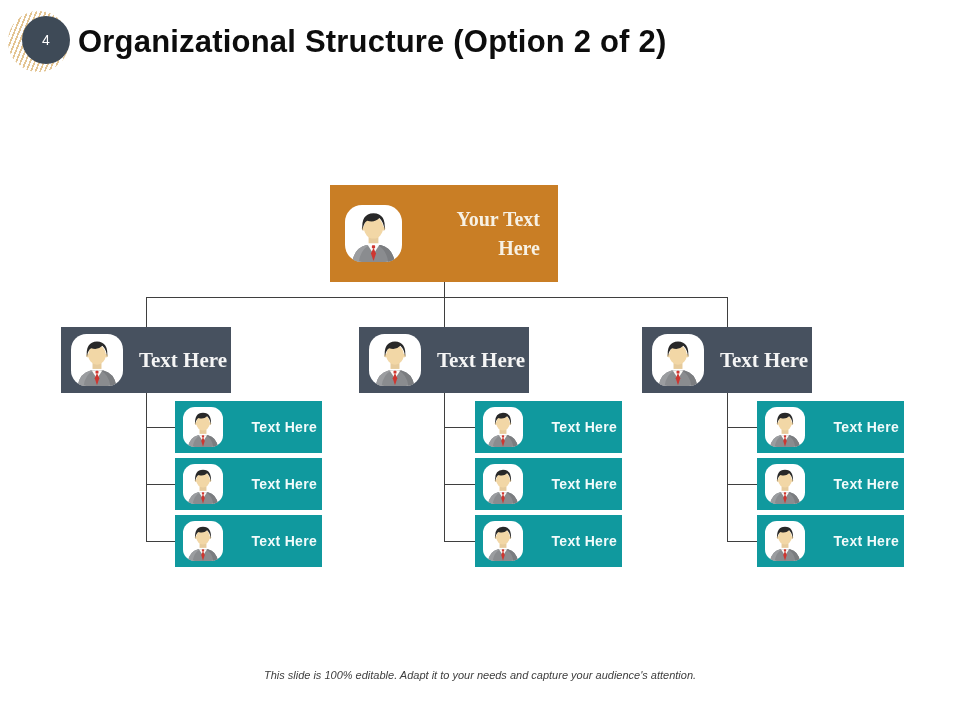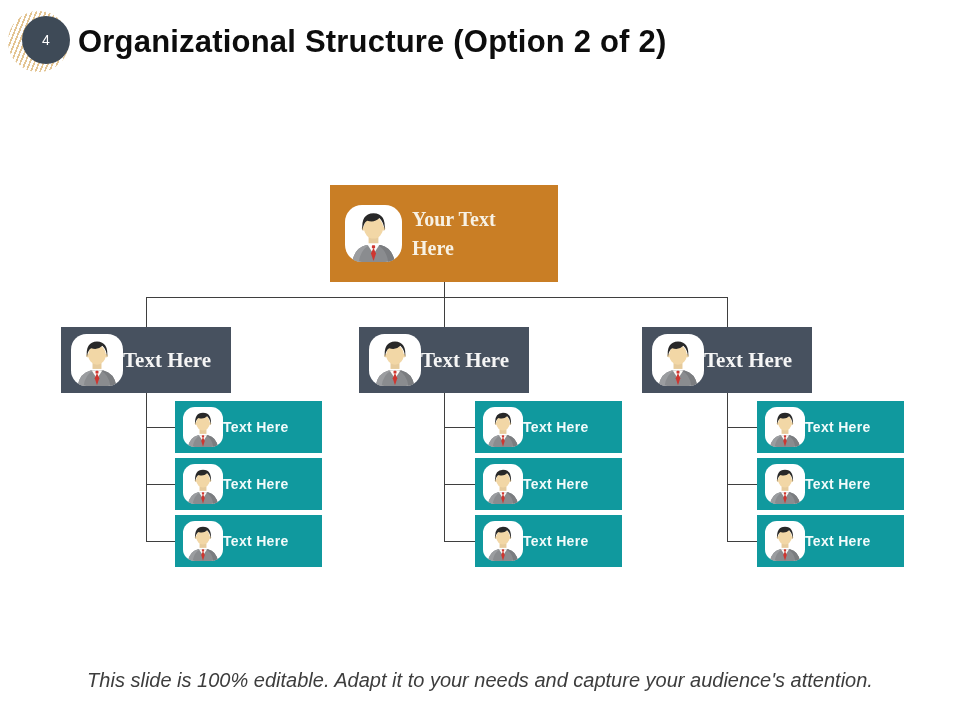--- a/index.html
+++ b/index.html
@@ -46,21 +46,21 @@
     stroke:var(--connector-line);stroke-width:1;fill:none;
     shape-rendering:crispEdges;
   }
 
   
   .node{
     position:absolute;display:flex;align-items:center;
     color:#ffffff;
   }
   .node .avatar{flex:0 0 auto;display:block;}
-  .node .label{flex:1 1 auto;text-align:left;}
+  .node .label{flex:1 1 auto;text-align:right;}
 
   .node.root{
     left:330px;top:185px;width:228px;height:97px;
     background:var(--root-box);padding-left:15px;padding-right:8px;
   }
   .node.root .avatar{width:57px;height:57px;}
   .node.root .label{
     font-family:"Liberation Serif",serif;font-weight:bold;
     font-size:20px;line-height:1.45;color:#f7f1e4;
     padding:0 10px;
@@ -87,21 +87,21 @@
   .node.member .label{
     font-family:"Liberation Sans",sans-serif;font-weight:bold;
     font-size:14px;letter-spacing:0.3px;color:#f2fbfb;
   }
   .colL{left:175px;} .colM{left:475px;} .colR{left:757px;}
   .row0{top:401px;} .row1{top:458px;} .row2{top:515px;}
 
   
   .footer{
     position:absolute;left:0;right:0;top:669px;
-    text-align:center;font-style:italic;font-size:20px;
+    text-align:center;font-style:italic;font-size:11px;
     color:#3d3d3d;
   }
 
   .svg-defs{position:absolute;width:0;height:0;overflow:hidden;}
 </style>
 </head>
 <body>
 
 <svg class="svg-defs" aria-hidden="true">
   <defs>

